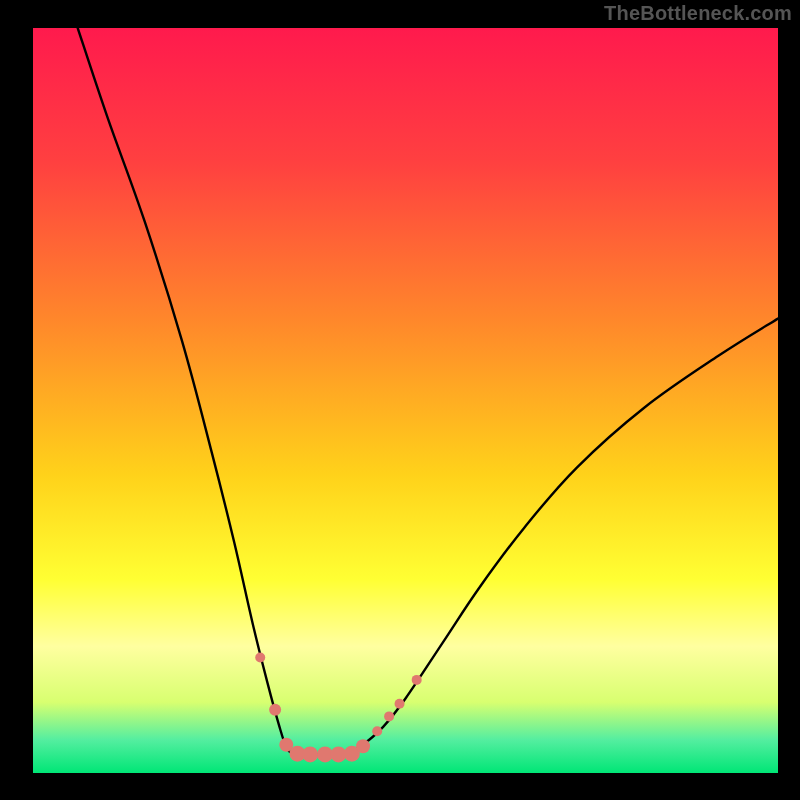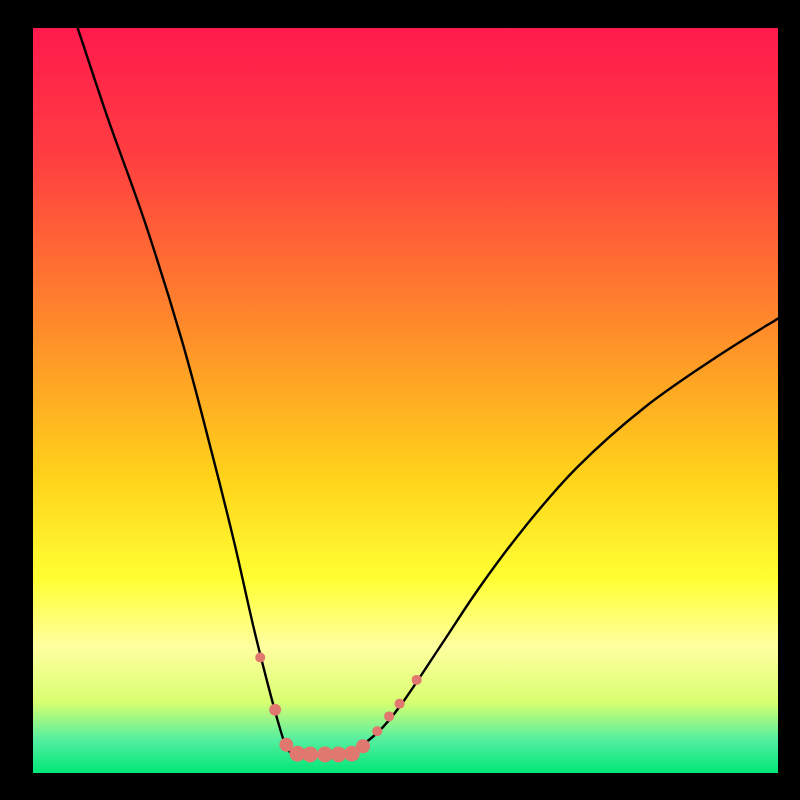--- a/index.html
+++ b/index.html
@@ -61,13 +61,14 @@
         <circle cx="292.04" cy="726.375" r="8" fill="#e0786f"></circle>
         <circle cx="305.45" cy="726.375" r="8" fill="#e0786f"></circle>
         <circle cx="318.86" cy="725.63" r="8" fill="#e0786f"></circle>
         <circle cx="330.03499999999997" cy="718.18" r="7" fill="#e0786f"></circle>
         <circle cx="344.19" cy="703.28" r="5" fill="#e0786f"></circle>
         <circle cx="356.11" cy="688.38" r="5" fill="#e0786f"></circle>
         <circle cx="366.54" cy="675.715" r="5" fill="#e0786f"></circle>
         <circle cx="383.675" cy="651.875" r="5" fill="#e0786f"></circle>
       </svg>
   </div>
+  <div class="watermark">TheBottleneck.com</div>
 </div>
 
 </body></html>

